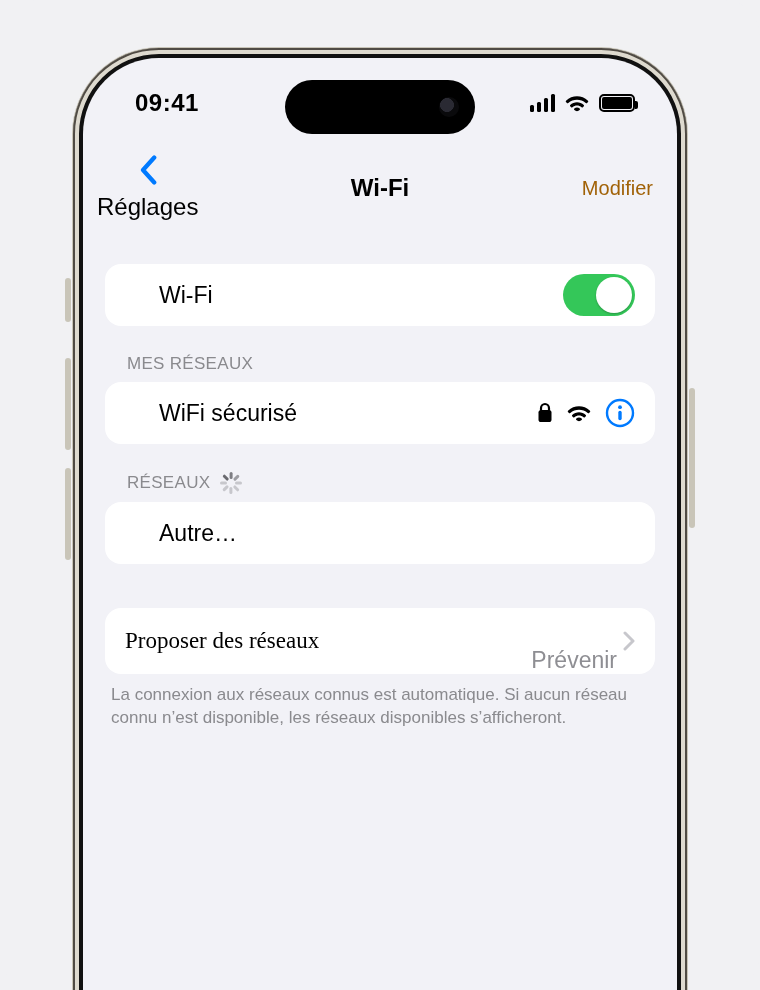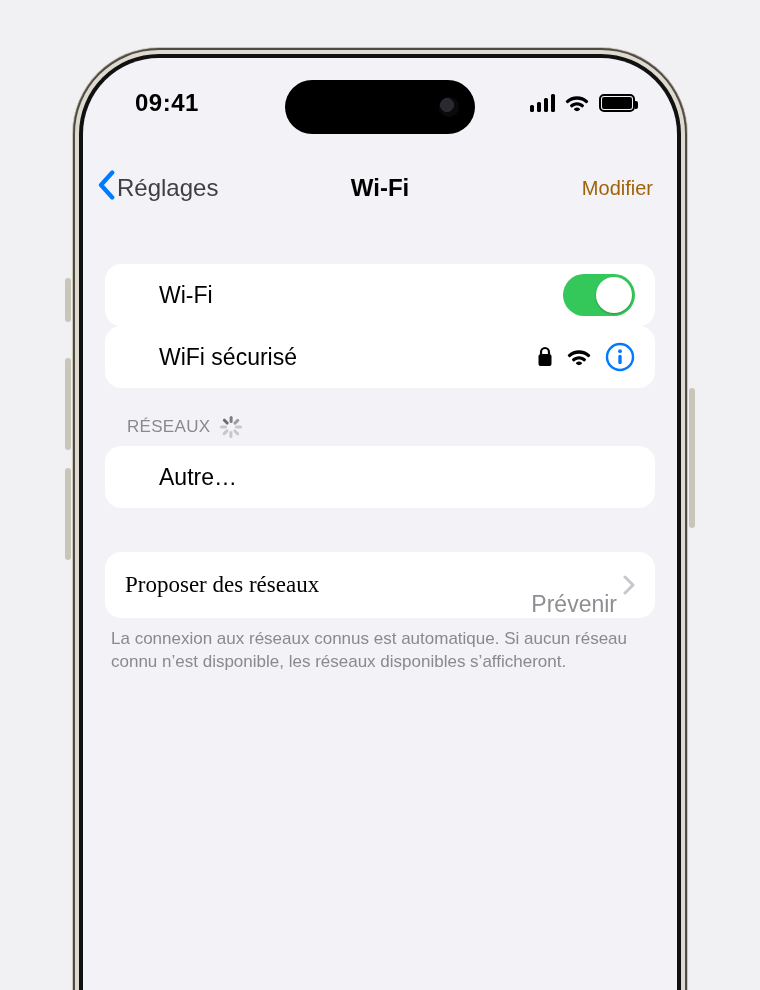--- a/index.html
+++ b/index.html
@@ -95,21 +95,21 @@
   
   .nav {
     position: absolute; top: 100px; left: 0; right: 0;
     height: 60px;
     display: flex; align-items: center; justify-content: center;
     z-index: 30;
   }
   .nav-title { font-size: 24px; font-weight: 600; color: #000; }
   .nav-back {
     position: absolute; left: 14px; display:flex; align-items:center; gap: 2px;
-    color: #404040; font-size: 24px;
+    color: #000000; font-size: 24px; flex-direction: column;
   }
   .nav-edit {
     position: absolute; right: 24px; color: #a16207; font-size: 20px;
   }
   
   .content {
     position: absolute; top: 180px; left: 0; right: 0; bottom: 0;
     padding: 26px 22px 0 22px;
     overflow: hidden;
   }
@@ -227,20 +227,23 @@
 
         <div class="group">
           <div class="row">
             <div class="indent"></div>
             <div class="label">Wi-Fi</div>
             <div class="spacer"></div>
             <div class="toggle"></div>
           </div>
         </div>
 
+        <div class="sect-head">
+          <span>MES RÉSEAUX</span>
+        </div>
         <div class="group">
           <div class="row">
             <div class="indent"></div>
             <div class="label">WiFi sécurisé</div>
             <div class="spacer"></div>
             <div class="trail">
               <span class="lock">
                 <svg width="16" height="22" viewBox="0 0 16 22" fill="#000">
                   <path d="M4 8V6.2C4 3.9 5.8 2 8 2s4 1.9 4 4.2V8" stroke="#000" stroke-width="2.2" fill="none" stroke-linecap="round"></path>
                   <rect x="1.5" y="8" width="13" height="12" rx="2.6"></rect>

